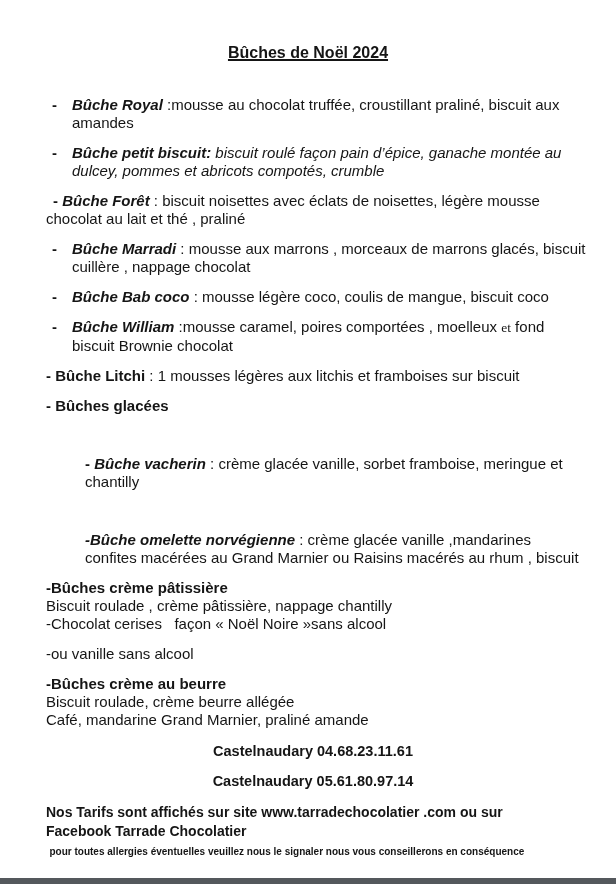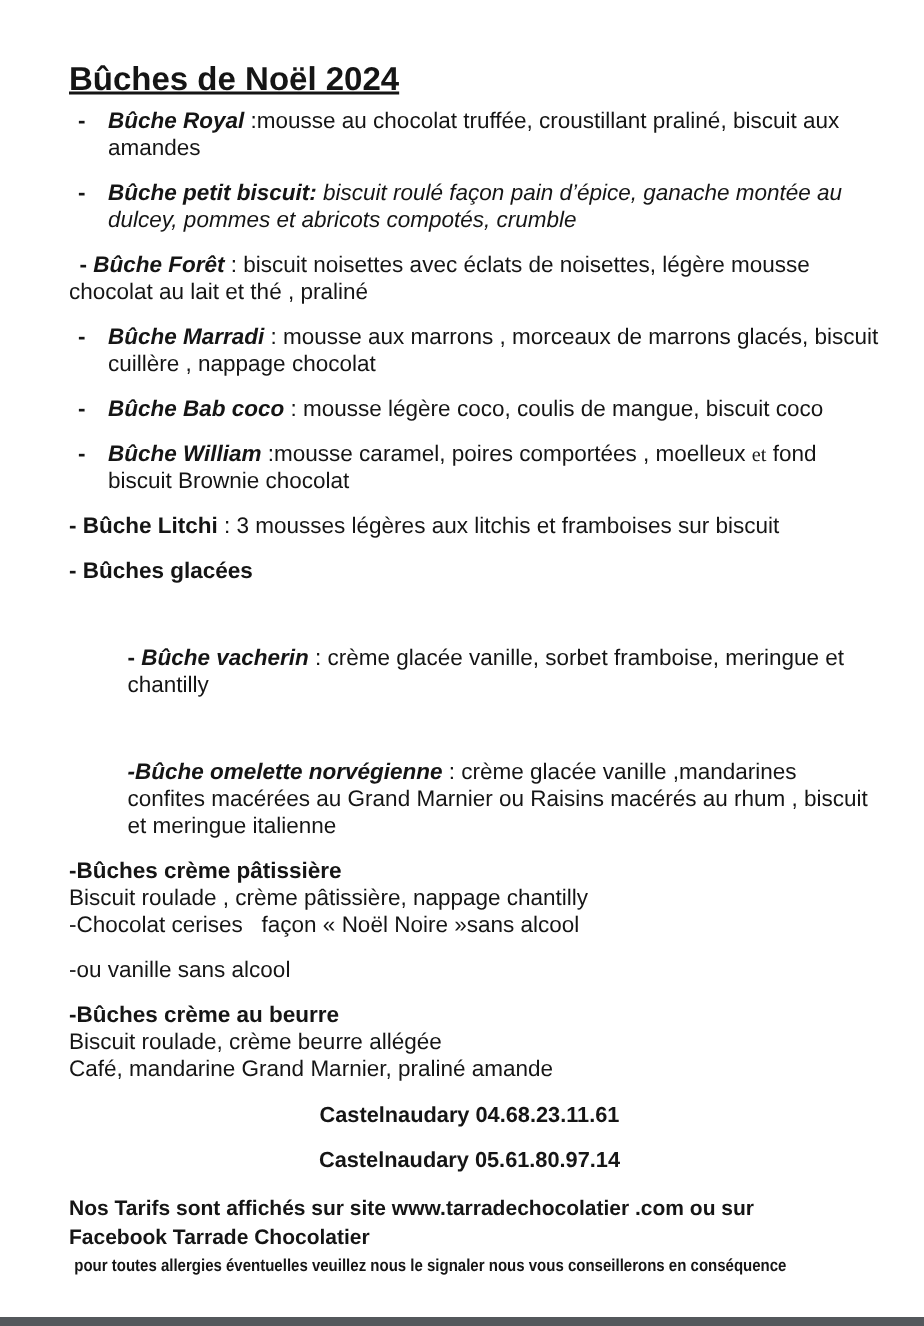--- a/index.html
+++ b/index.html
@@ -2,22 +2,22 @@
 <html><head>
 <meta charset="utf-8">
 <style>
   html,body{margin:0;padding:0;}
   body{
     width:616px;height:884px;background:#ffffff;position:relative;overflow:hidden;
     font-family:"Liberation Sans","DejaVu Sans",sans-serif;color:#151515;
   }
   .page{padding:26px 36px 0 46px;}
   .title{
-    font-size:22px;font-weight:bold;line-height:30px;
-    margin:12px 10px 4px 0;text-decoration:underline;text-decoration-thickness:2px;
+    text-align:center;font-size:16px;font-weight:bold;line-height:30px;
+    margin:12px 10px 28px 0;text-decoration:underline;text-decoration-thickness:2px;
   }
   .block{margin:0 0 12px 0;font-size:15px;line-height:18px;}
   .ln{display:block;white-space:pre;}
   .hang{position:relative;padding-left:26px;}
   .hang .dash{position:absolute;left:6px;top:0;font-weight:bold;}
   .bi{font-weight:bold;font-style:italic;}
   .b{font-weight:bold;}
   .it{font-style:italic;}
   .serif-et{font-family:"Liberation Serif","DejaVu Serif",serif;font-size:13.5px;text-align:center;}
   .para .ln1{padding-left:7px;}
@@ -67,36 +67,35 @@
     <span class="ln"><span class="bi">Bûche Bab coco</span><span> : mousse légère coco, coulis de mangue, biscuit coco</span></span>
   </div>
 
   <div class="block hang">
     <span class="dash">-</span>
     <span class="ln"><span class="bi">Bûche William</span><span> :mousse caramel, poires comportées , moelleux </span><span class="serif-et">et</span><span> fond</span></span>
     <span class="ln">biscuit Brownie chocolat</span>
   </div>
 
   <div class="block para">
-    <span class="ln"><span class="b">- </span><span class="b">Bûche Litchi</span><span> : 3 mousses légères aux litchis et framboises sur biscuit</span></span>
+    <span class="ln"><span class="b">- </span><span class="b">Bûche Litchi</span><span> : 1 mousses légères aux litchis et framboises sur biscuit</span></span>
   </div>
 
   <div class="block section" style="margin-bottom:0;">
     <span class="ln"><span class="b">- </span><span class="b">Bûches glacées</span></span>
   </div>
 
   <div class="block sub">
     <span class="ln"><span class="b">- </span><span class="bi">Bûche vacherin</span><span> : crème glacée vanille, sorbet framboise, meringue et</span></span>
     <span class="ln">chantilly</span>
   </div>
 
   <div class="block sub">
     <span class="ln"><span class="bi">-</span><span class="bi">Bûche omelette norvégienne</span><span> : crème glacée vanille ,mandarines</span></span>
     <span class="ln">confites macérées au Grand Marnier ou Raisins macérés au rhum , biscuit</span>
-    <span class="ln">et meringue italienne</span>
   </div>
 
   <div class="block section">
     <span class="ln b">-Bûches crème pâtissière</span>
     <span class="ln">Biscuit roulade , crème pâtissière, nappage chantilly</span>
     <span class="ln">-Chocolat cerises   façon « Noël Noire »sans alcool</span>
   </div>
 
   <div class="block">
     <span class="ln">-ou vanille sans alcool</span>

